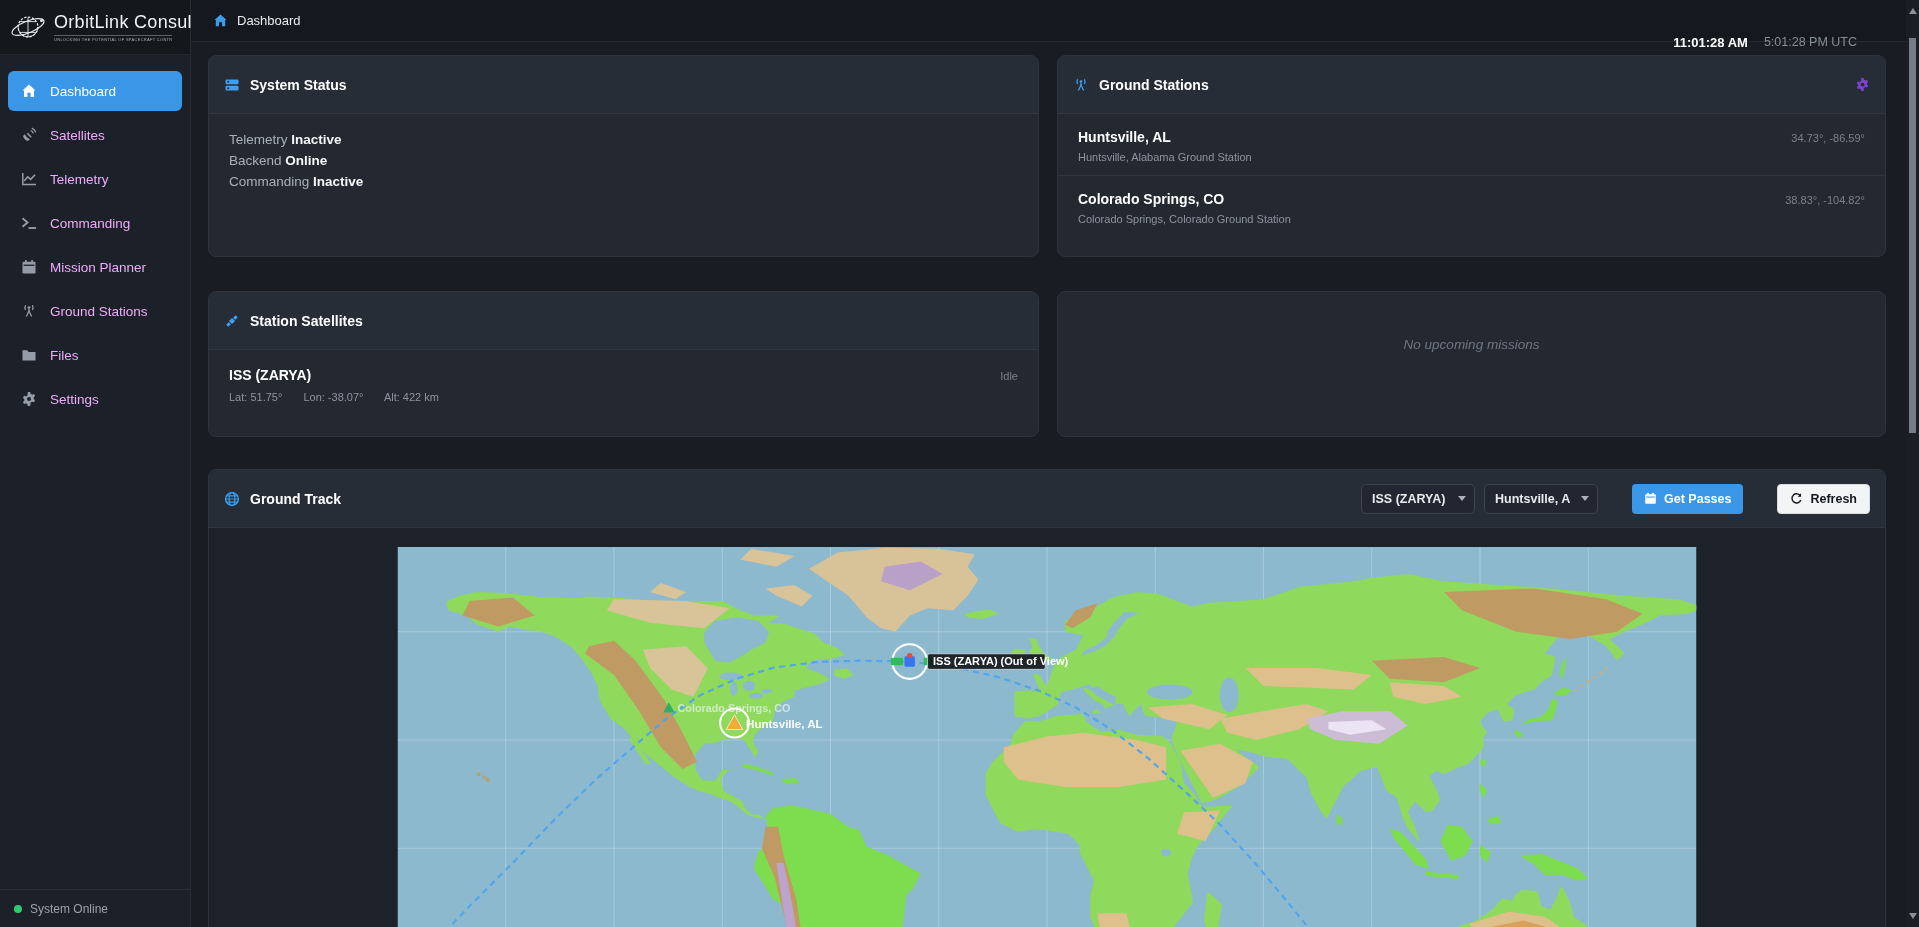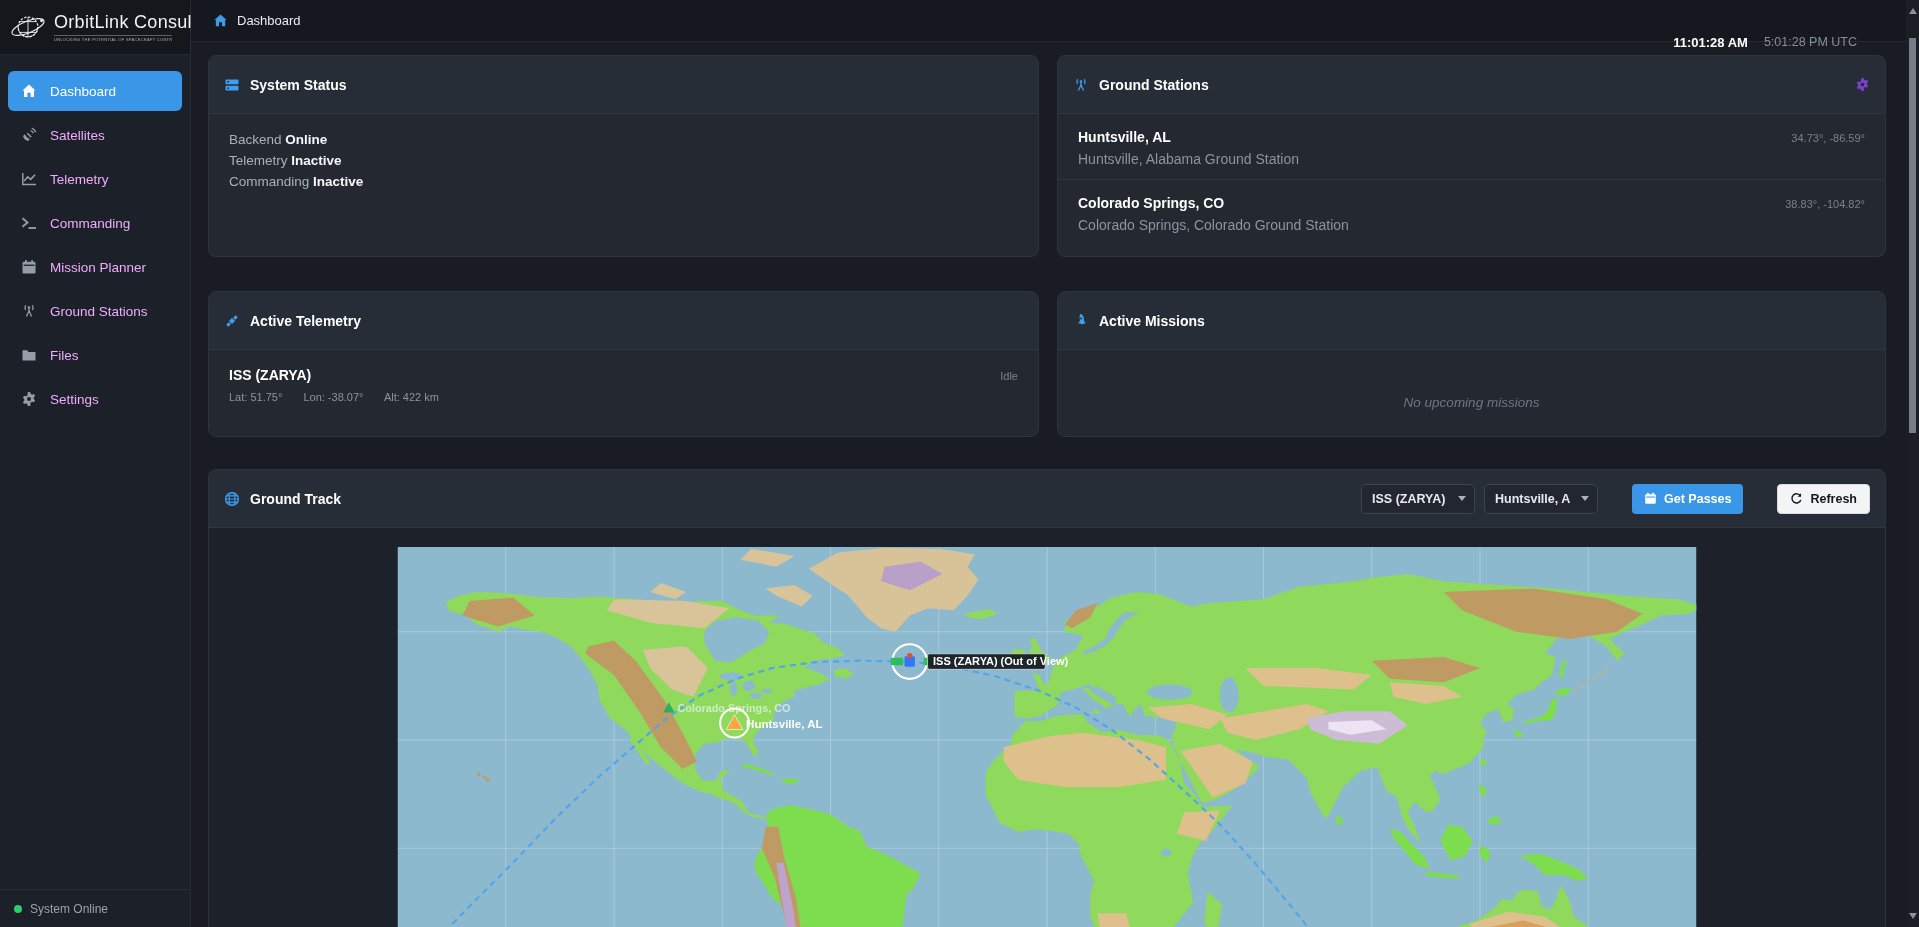--- a/index.html
+++ b/index.html
@@ -50,21 +50,21 @@
   .status-body { padding:15px 20px; font-size:13.5px; line-height:21px; }
   .status-body .lbl { color:#a9b1ba; }
   .status-body .val { color:#f5f7f9; font-weight:bold; }
 
   #card-stations { left:866px; top:13px; width:829px; height:202px; }
   .station-row { padding:15px 20px 12px 20px; cursor:pointer; }
   .station-row + .station-row { border-top:1px solid #2e343e; }
   .st-line1 { display:flex; align-items:baseline; }
   .st-name { font-size:14px; font-weight:bold; color:#fff; }
   .st-coords { margin-left:auto; font-size:11px; color:#79818b; }
-  .st-desc { margin-top:6px; font-size:14px; color:#8d949e; }
+  .st-desc { margin-top:6px; font-size:11px; color:#8d949e; }
 
   #card-sats { left:17px; top:249px; width:831px; height:146px; }
   .sat-row { padding:17px 20px; cursor:pointer; }
   .sat-status { margin-left:auto; font-size:11px; color:#79818b; }
   .sat-meta { margin-top:8px; font-size:11px; color:#8d949e; }
   .sat-meta span { margin-right:18px; }
 
   #card-missions { left:866px; top:249px; width:829px; height:146px; }
   .missions-body { height:104px; display:flex; align-items:center; justify-content:center;
     font-size:13.5px; font-style:italic; color:#6f7782; }
@@ -199,22 +199,22 @@
       <div class="card-h">
         <svg class="ni blue" width="16" height="16" viewBox="0 0 16 16">
             <rect x="1.5" y="2.4" width="13" height="4.8" rx="1" fill="currentColor"></rect>
             <rect x="1.5" y="8.8" width="13" height="4.8" rx="1" fill="currentColor"></rect>
             <circle cx="4.2" cy="4.8" r=".95" fill="#272d37"></circle>
             <circle cx="4.2" cy="11.2" r=".95" fill="#272d37"></circle>
           </svg>
         <span>System Status</span>
       </div>
       <div class="status-body">
+        <div><span class="lbl">Telemetry</span> <span class="val">Inactive</span></div>
         <div><span class="lbl">Backend</span> <span class="val">Online</span></div>
-        <div><span class="lbl">Telemetry</span> <span class="val">Inactive</span></div>
         <div><span class="lbl">Commanding</span> <span class="val">Inactive</span></div>
       </div>
     </div>
 
     <div class="card" id="card-stations">
       <div class="card-h">
         <svg class="ni blue" width="16" height="16" viewBox="0 0 16 16">
             <circle cx="8" cy="4.6" r="1.4" fill="currentColor"></circle>
             <path d="M8 6v3" stroke="currentColor" stroke-width="1.2"></path>
             <path d="M5.4 13.6 8 8l2.6 5.6" stroke="currentColor" stroke-width="1.3" fill="none"></path>
@@ -247,43 +247,36 @@
 
     <div class="card" id="card-sats">
       <div class="card-h">
         <svg class="ni blue" width="16" height="16" viewBox="0 0 16 16">
             <g transform="rotate(45 8 8)" fill="currentColor">
               <rect x="6.5" y="1.3" width="3" height="3.7" rx=".5"></rect>
               <rect x="6.5" y="11" width="3" height="3.7" rx=".5"></rect>
               <rect x="5.8" y="5.8" width="4.4" height="4.4" rx=".7"></rect>
             </g>
           </svg>
-        <span>Active Telemetry</span>
+        <span>Station Satellites</span>
       </div>
       <div class="sat-row">
         <div class="st-line1">
           <span class="st-name">ISS (ZARYA)</span>
           <span class="sat-status">Idle</span>
         </div>
         <div class="sat-meta">
           <span>Lat: 51.75°</span>
           <span>Lon: -38.07°</span>
           <span>Alt: 422 km</span>
         </div>
       </div>
     </div>
 
     <div class="card" id="card-missions">
-      <div class="card-h">
-        <svg class="ni blue" width="16" height="16" viewBox="0 0 16 16">
-            <path fill="currentColor" d="M8 .8c2.1 1.3 3.3 3.8 2.9 6.7l1.9 3.1H10.5c-.3 1.1-2.7 1.1-3 0H5.2l1.9-3.1C6.7 4.6 5.9 2.1 8 .8Z"></path>
-            <circle cx="8" cy="5.4" r="1" fill="#272d37"></circle>
-          </svg>
-        <span>Active Missions</span>
-      </div>
       <div class="missions-body">No upcoming missions</div>
     </div>
 
     <div class="card" id="card-track">
       <div class="card-h">
         <svg class="ni blue" width="16" height="16" viewBox="0 0 16 16">
             <circle cx="8" cy="8" r="6.4" fill="none" stroke="currentColor" stroke-width="1.4"></circle>
             <ellipse cx="8" cy="8" rx="2.9" ry="6.4" fill="none" stroke="currentColor" stroke-width="1.1"></ellipse>
             <path d="M1.7 8h12.6M2.5 4.9h11M2.5 11.1h11" stroke="currentColor" stroke-width="1.1"></path>
           </svg>

